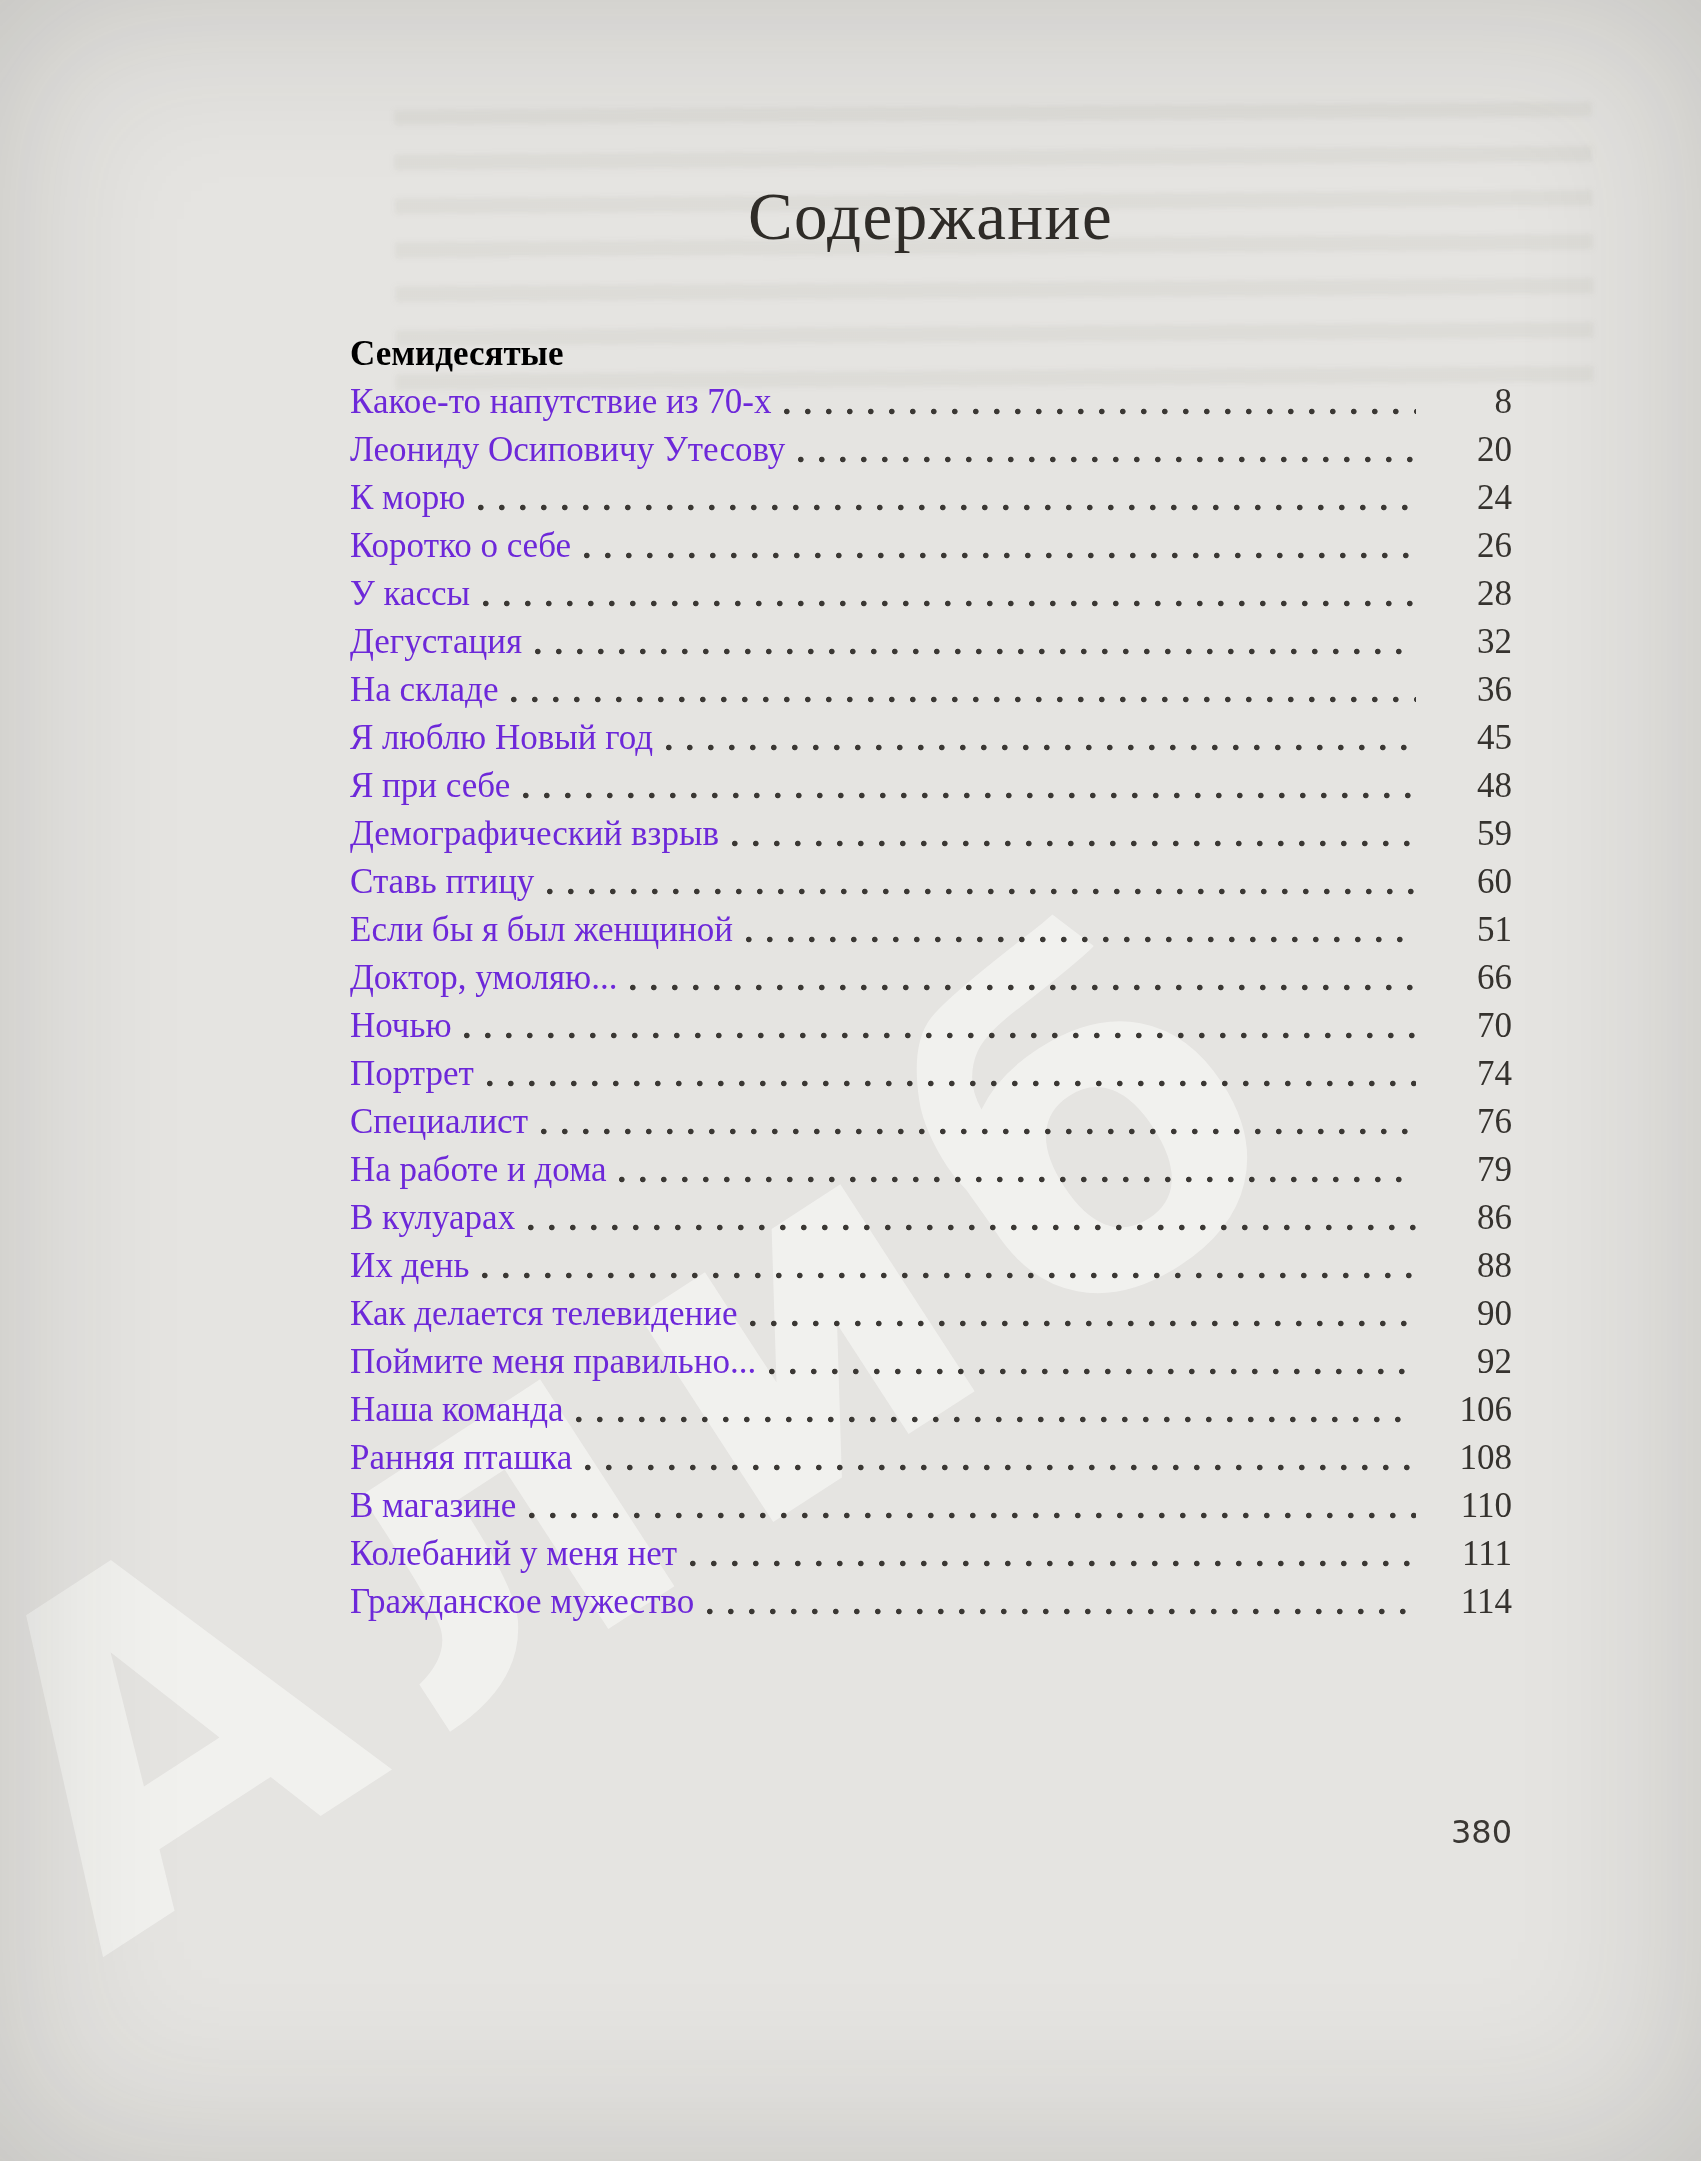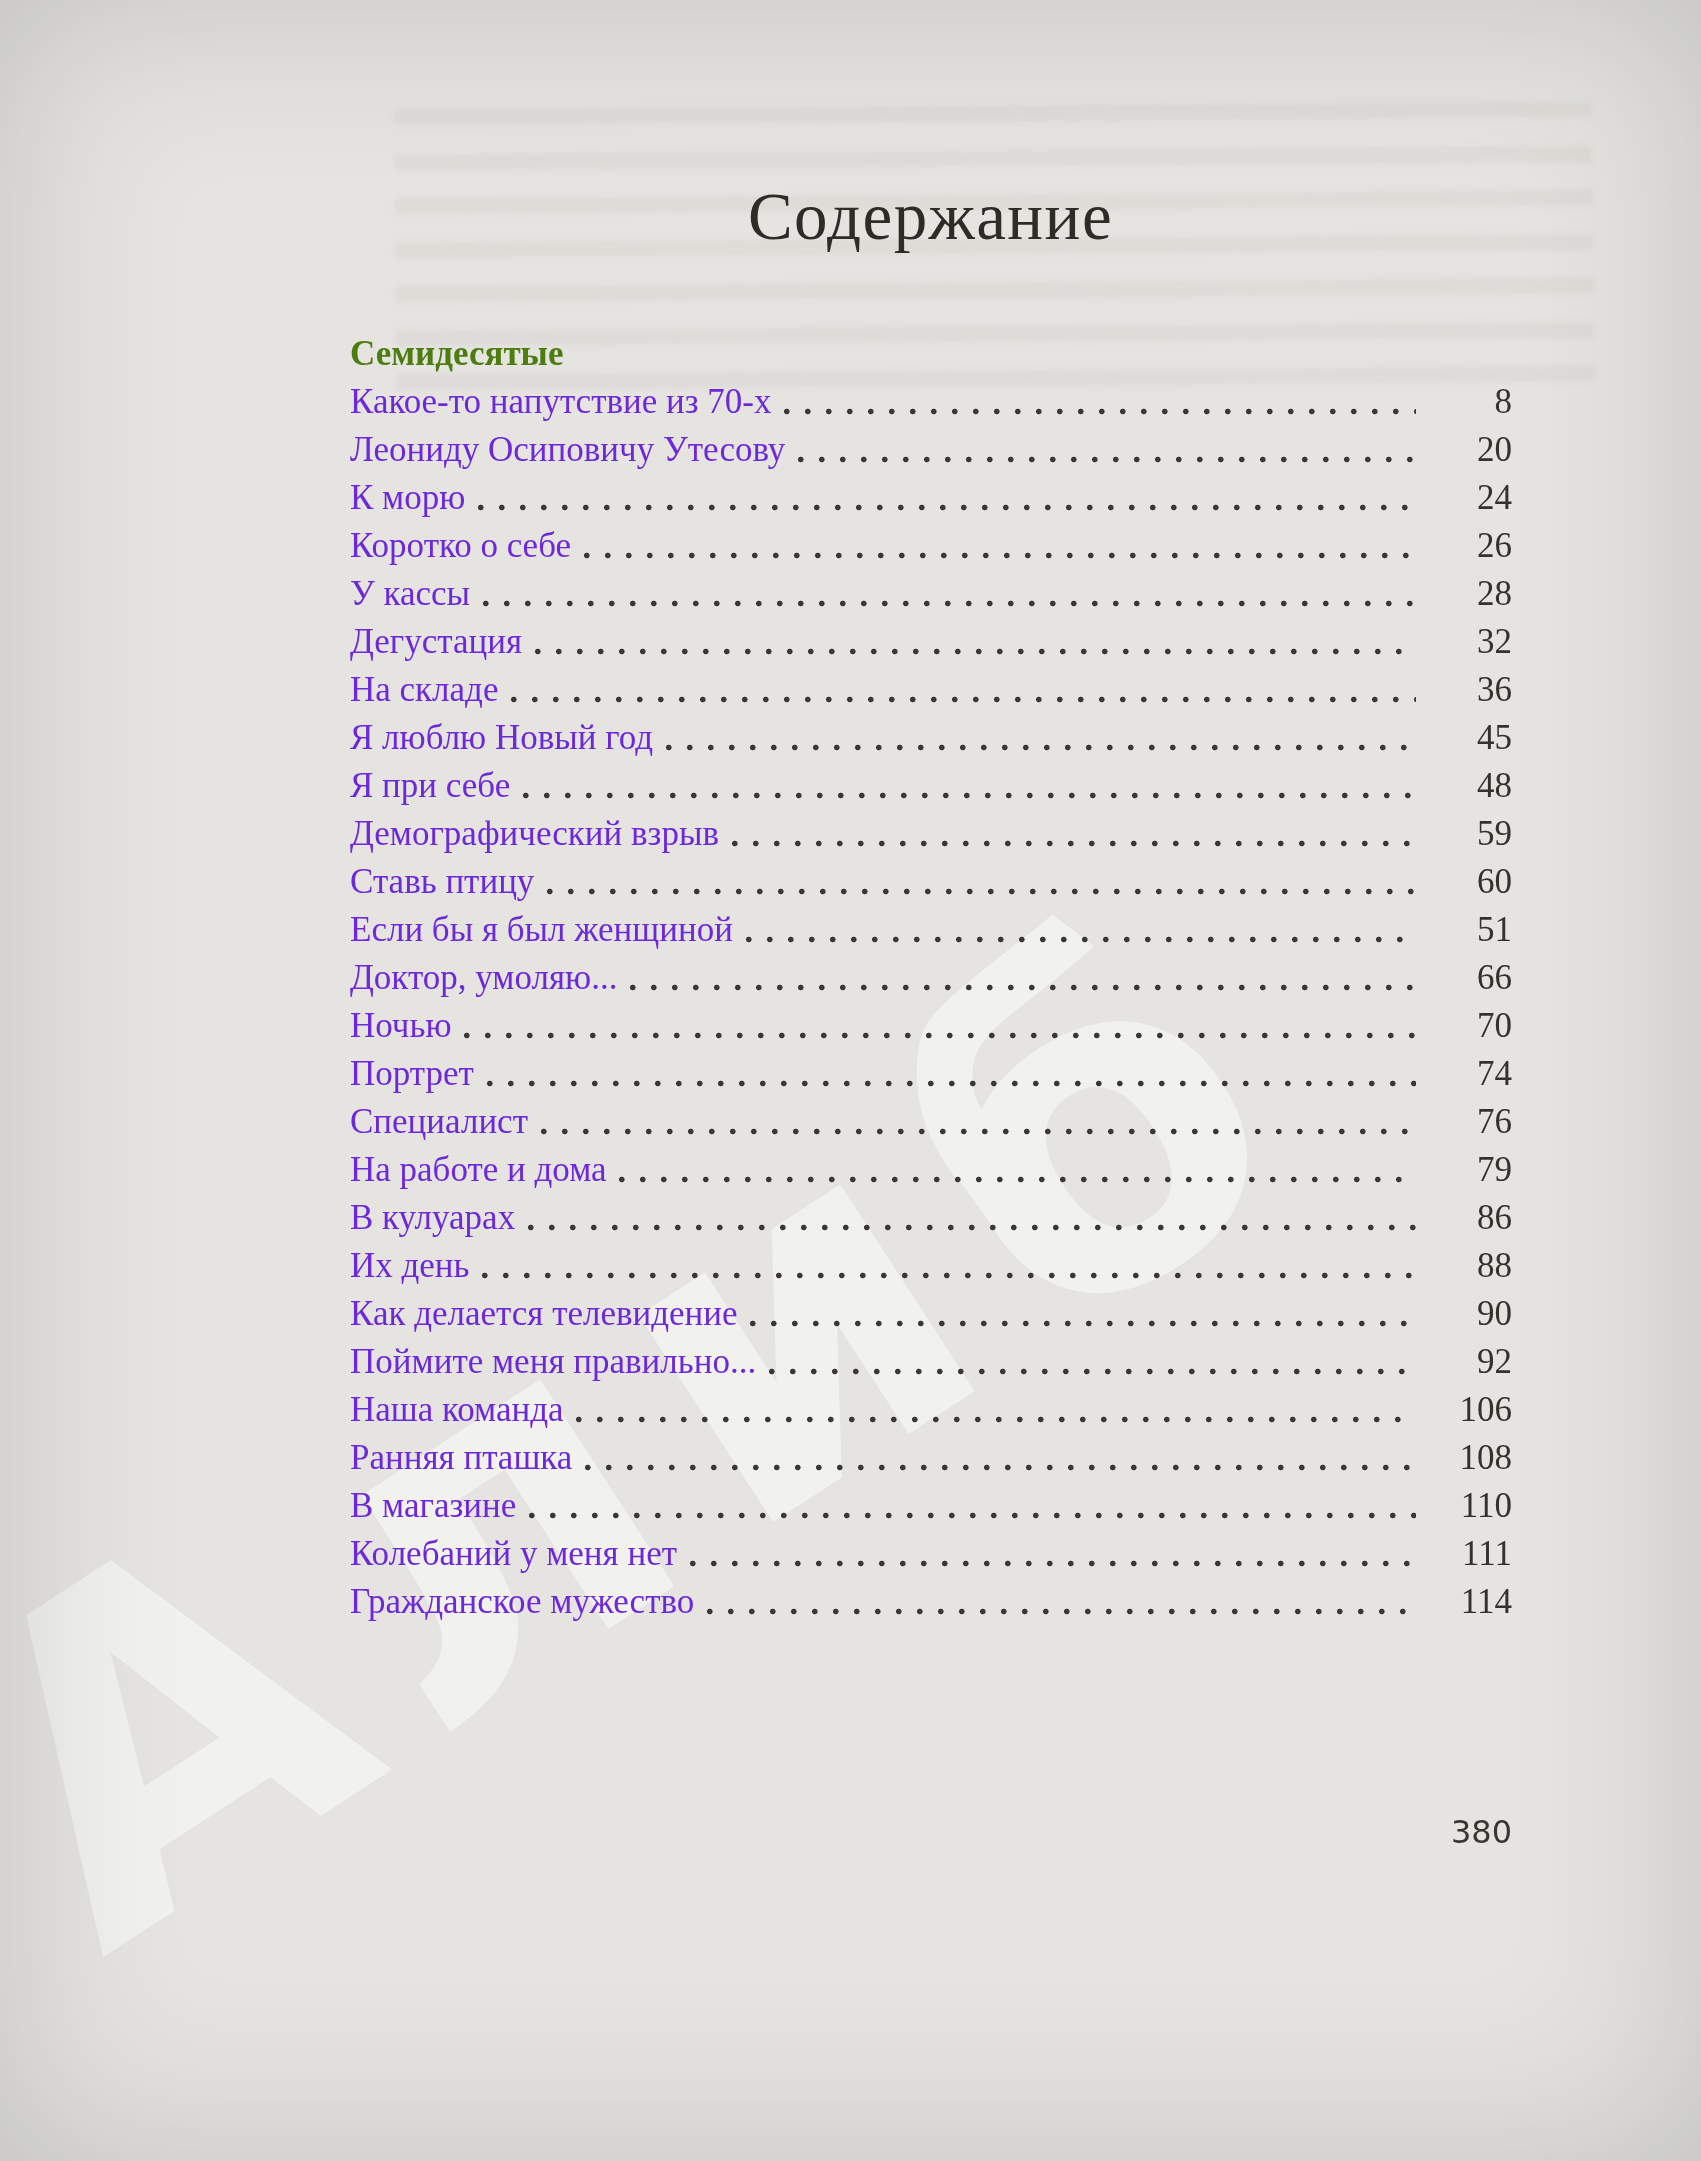--- a/index.html
+++ b/index.html
@@ -83,21 +83,21 @@
     height: 48px;
     font-size: 35px;
     line-height: 48px;
     white-space: nowrap;
   }
   .section-header {
     font-weight: bold;
     font-size: 35px;
     line-height: 48px;
     height: 48px;
-    color: #4d7c0f;
+    color: #000000;
   }
   .entry-title {
     flex: 0 0 auto;
     color: #6d28d9;
   }
   .leader {
     flex: 1 1 auto;
     align-self: flex-end;
     height: 7px;
     margin: 0 15.5px 11.3px 12.7px;

